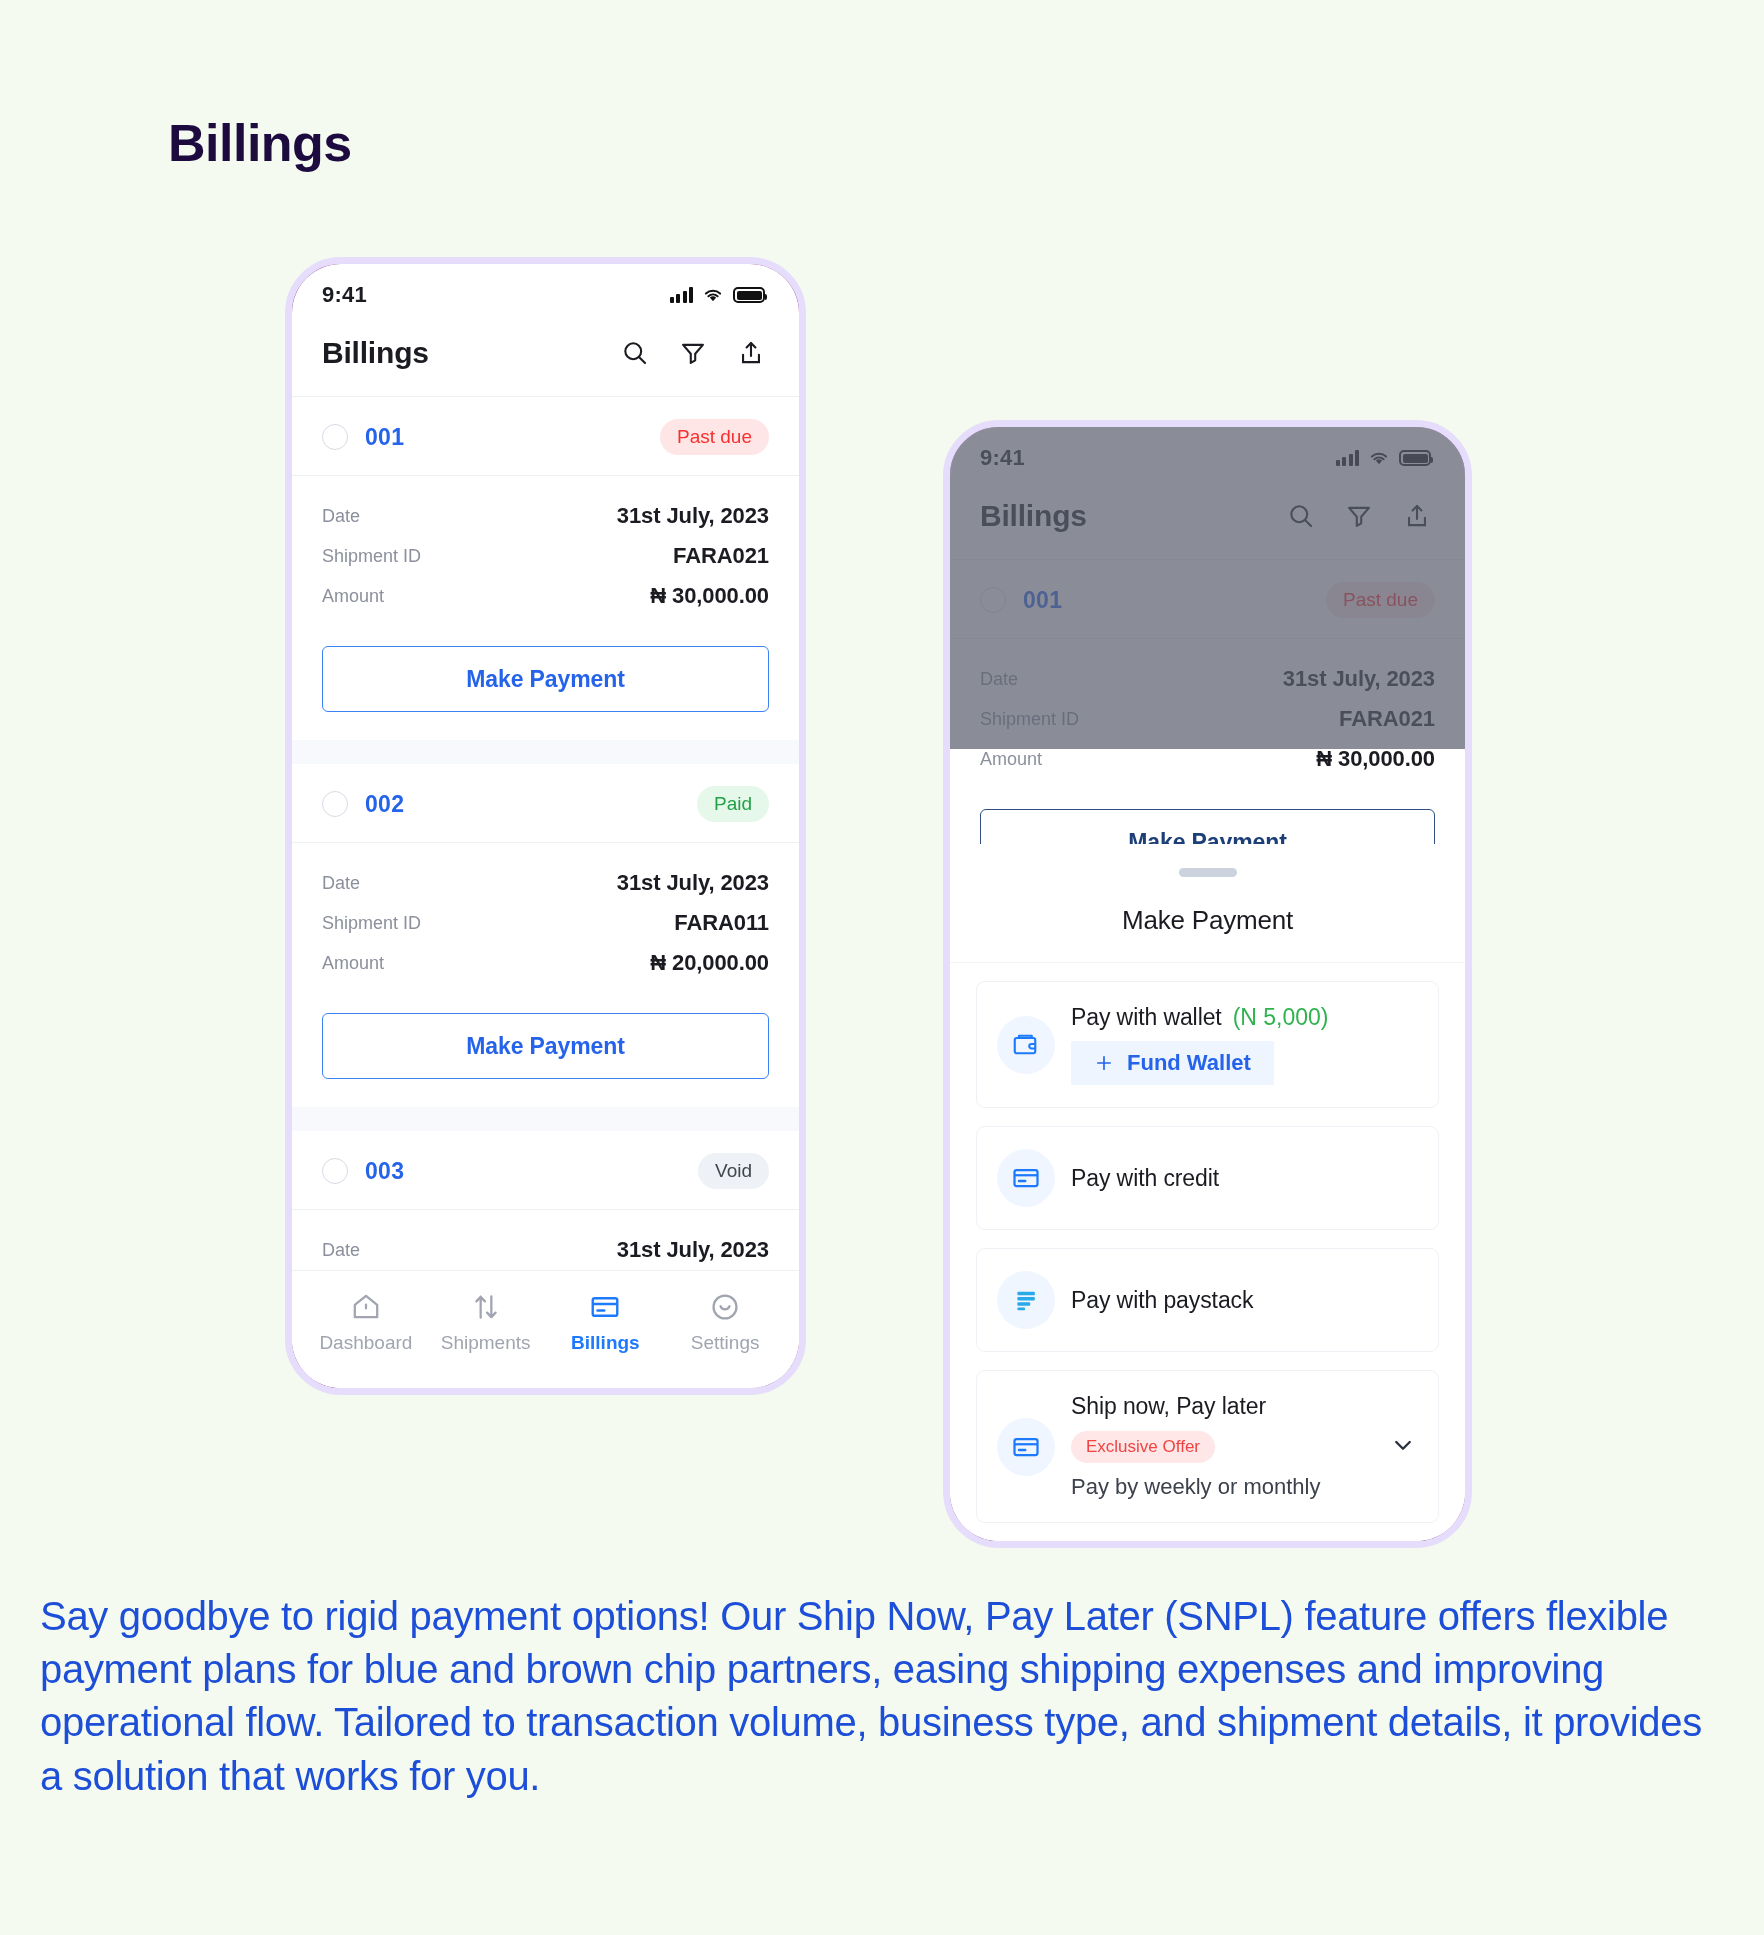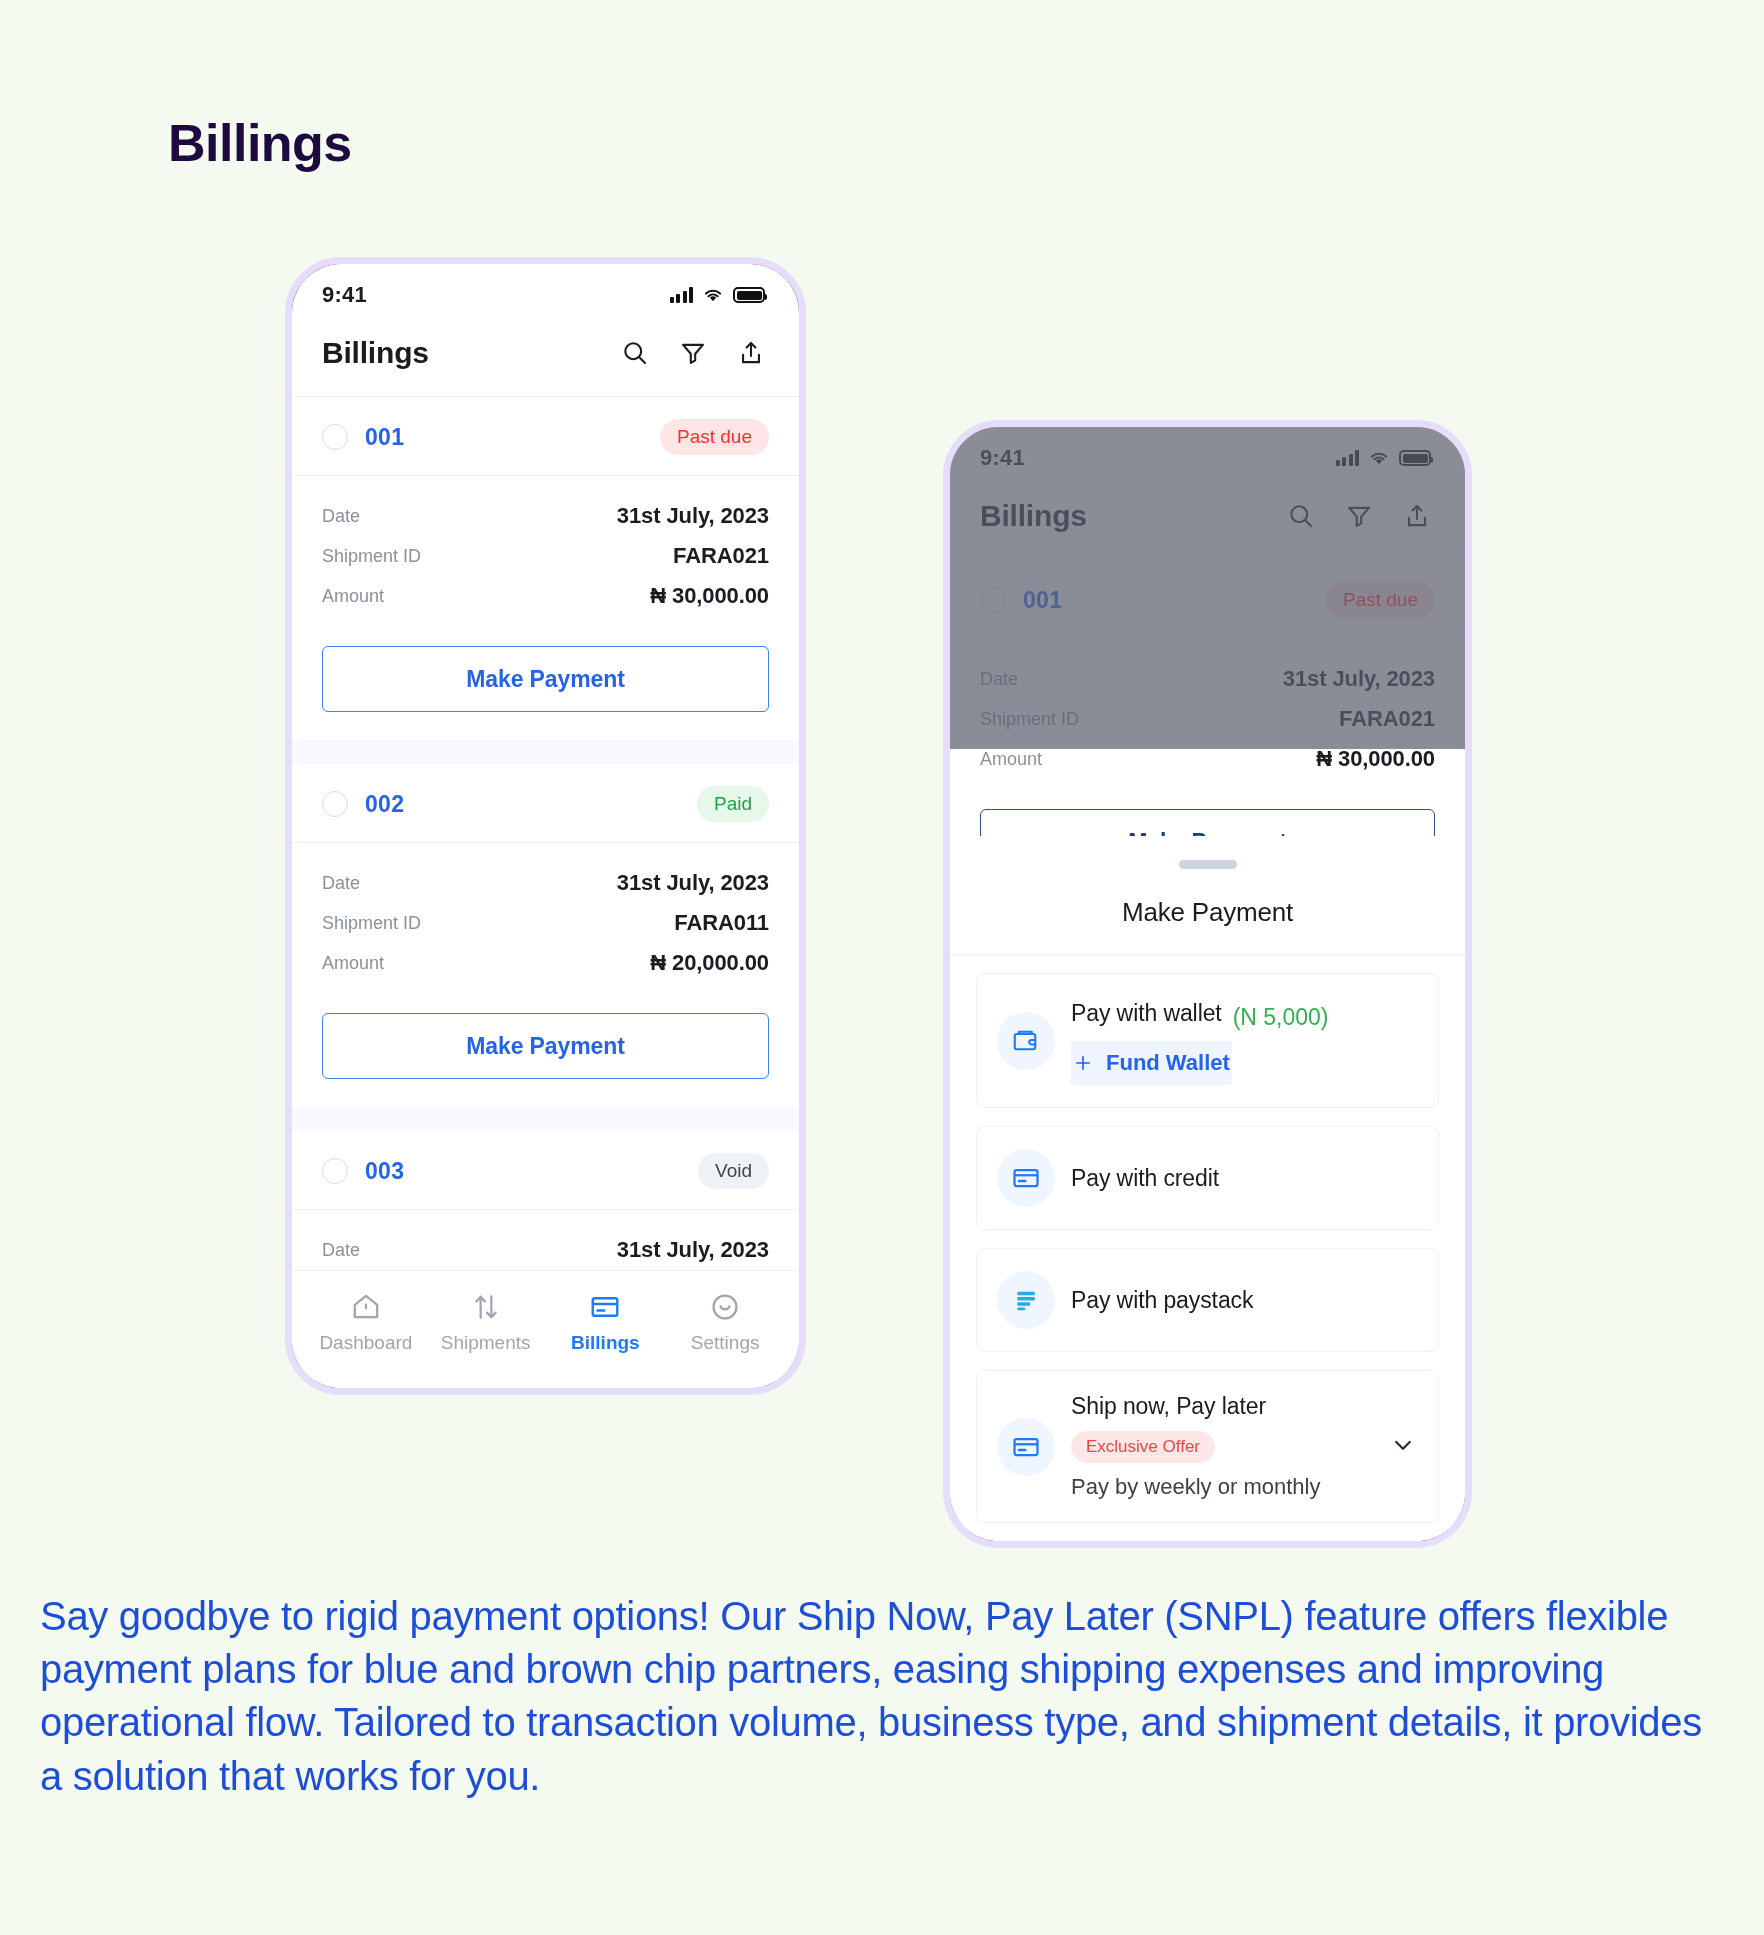--- a/index.html
+++ b/index.html
@@ -129,26 +129,26 @@
     padding: 22px 20px; margin-bottom: 18px; min-height: 98px;
     background:#fff;
   }
   .opt-ic {
     width:58px; height:58px; border-radius:50%; background:#f0f6ff;
     display:flex; align-items:center; justify-content:center; flex:0 0 58px;
   }
   .opt-body { flex:1; }
   .opt-line { display:flex; align-items:center; gap:11px; flex-wrap:wrap;}
   .opt-title { font-size:23px; color:#1b1c22; letter-spacing:-0.1px;}
-  .opt-amount { font-size:23px; color:#2fb34f;margin-top:8px; }
+  .opt-amount { font-size:23px; color:#2fb34f; }
   .opt-sub { font-size:22px; color:#3c414c; margin-top:11px; }
   .fund-wallet {
     display:inline-flex; align-items:center; gap:13px;
     background:#eff5ff; color:#2563eb; font-weight:600;
-    font-size:22px; padding:9px 2px; border-radius:1px; margin-top:10px;
+    font-size:22px; padding:9px 23px; border-radius:1px; margin-top:10px;
   }
   .offer-badge {
     font-size:17px; color:#f04444; background:#ffe7e7;
     padding:6px 15px; border-radius:999px;
   }
   .chev { margin-left:auto; flex:0 0 auto; }
 
   
   .paragraph {
     position:absolute; left:40px; top:1590px; width:1680px;

